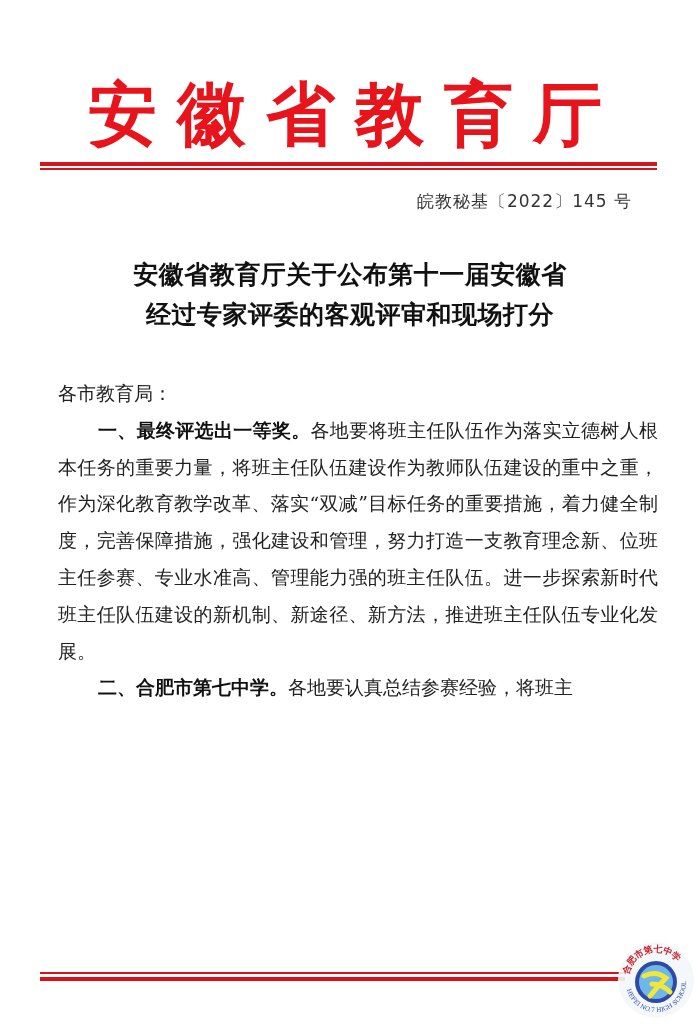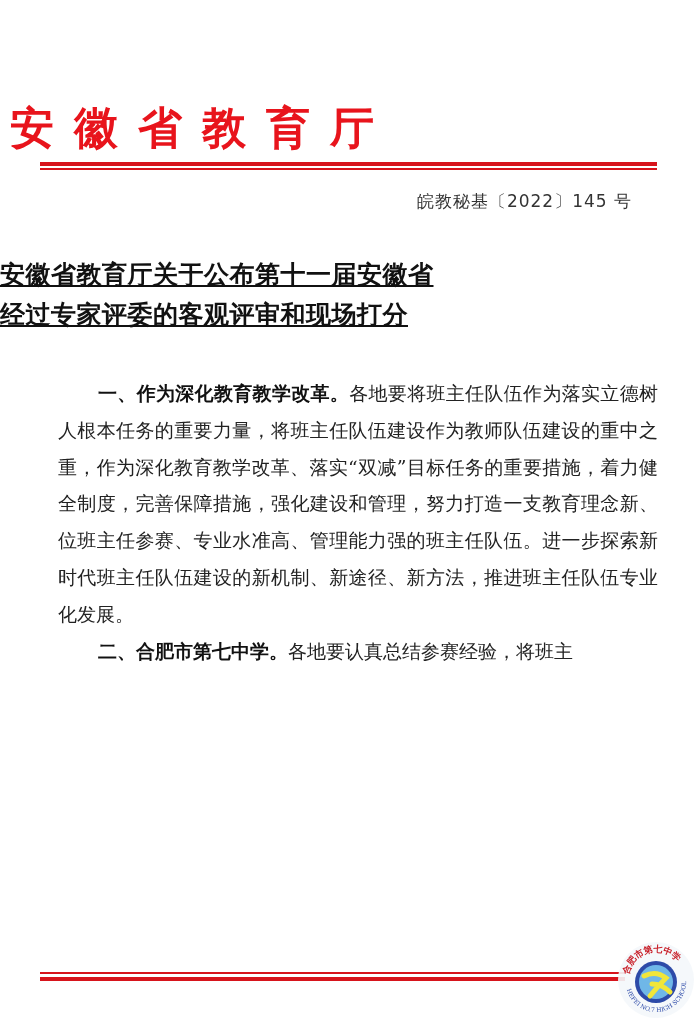--- a/index.html
+++ b/index.html
@@ -1,30 +1,30 @@
 <!DOCTYPE html>
 <html><head>
 <meta charset="utf-8">
 <style>
   html, body { margin: 0; padding: 0; background: #ffffff; }
   body { width: 700px; height: 1025px; position: relative; overflow: hidden;
          font-family: "DejaVu Serif", "Liberation Serif", serif; color: #222; }
-  .masthead { position: absolute; top: 88px; left: 0; width: 700px; text-align: left;
+  .masthead { position: absolute; top: 74px; left: 0; width: 700px; text-align: center;
               color: #e8141c; font-family: "DejaVu Serif", serif; font-weight: bold;
-              font-size: 44px; letter-spacing: 20px; line-height: 80px; text-indent: 10px; }
+              font-size: 69px; letter-spacing: 20px; line-height: 80px; text-indent: 10px; }
   .rule { position: absolute; left: 40px; background: #d7141c; }
   .rule.top-thick { top: 162px; height: 4px; width: 617px; }
   .rule.top-thin { top: 168px; height: 2px; width: 617px; }
   .rule.bot-thin { top: 972px; height: 2px; width: 585px; }
   .rule.bot-thick { top: 977px; height: 4px; width: 585px; }
   .docno { position: absolute; top: 190px; right: 68px; font-size: 17px; color: #333;
            font-family: "DejaVu Sans", sans-serif; letter-spacing: 1px; }
-  .title { position: absolute; top: 255px; left: 0; width: 700px; 
+  .title { position: absolute; top: 255px; left: 0; width: 700px; text-align: center;
            font-family: "DejaVu Serif", serif; font-weight: bold; font-size: 25px;
-           line-height: 40px; color: #111; letter-spacing: 0.5px; text-decoration: underline; }
+           line-height: 40px; color: #111; letter-spacing: 0.5px; }
   .body { position: absolute; top: 375px; left: 58px; width: 600px;
           font-family: "DejaVu Serif", serif; font-size: 19px; line-height: 36.8px;
           color: #222; text-align: justify; }
   .body p { margin: 0; }
   .indent { text-indent: 40px; }
   .lead { font-family: "DejaVu Sans", sans-serif; font-weight: bold; color: #111; }
   .logo { position: absolute; left: 616px; top: 940px; width: 80px; height: 80px; }
 </style>
 </head>
 <body>
@@ -34,21 +34,22 @@
 <div class="rule top-thin"></div>
 
 <div class="docno">皖教秘基〔2022〕145 号</div>
 
 <div class="title">
   <div>安徽省教育厅关于公布第十一届安徽省</div>
   <div>经过专家评委的客观评审和现场打分</div>
 </div>
 
 <div class="body">
-  <p class="indent"><span class="lead">一、作为深化教育教学改革。</span><span>各地要将班主任队伍作为落实立德树人根本任务的重要力量，将班主任队伍建设作为教师队伍建设的重中之重，作为深化教育教学改革、落实“双减”目标任务的重要措施，着力健全制度，完善保障措施，强化建设和管理，努力打造一支教育理念新、位班主任参赛、专业水准高、管理能力强的班主任队伍。进一步探索新时代班主任队伍建设的新机制、新途径、新方法，推进班主任队伍专业化发展。</span></p>
+  <p>各市教育局：</p>
+  <p class="indent"><span class="lead">一、最终评选出一等奖。</span><span>各地要将班主任队伍作为落实立德树人根本任务的重要力量，将班主任队伍建设作为教师队伍建设的重中之重，作为深化教育教学改革、落实“双减”目标任务的重要措施，着力健全制度，完善保障措施，强化建设和管理，努力打造一支教育理念新、位班主任参赛、专业水准高、管理能力强的班主任队伍。进一步探索新时代班主任队伍建设的新机制、新途径、新方法，推进班主任队伍专业化发展。</span></p>
   <p class="indent"><span class="lead">二、合肥市第七中学。</span><span>各地要认真总结参赛经验，将班主</span></p>
 </div>
 
 <div class="rule bot-thin"></div>
 <div class="rule bot-thick"></div>
 
 <svg class="logo" viewBox="0 0 80 80">
   <defs>
     <path id="arcTop" d="M12,40 A28,28 0 0,1 68,40"></path>
     <path id="arcBot" d="M10,42 A30,30 0 0,0 70,42"></path>

